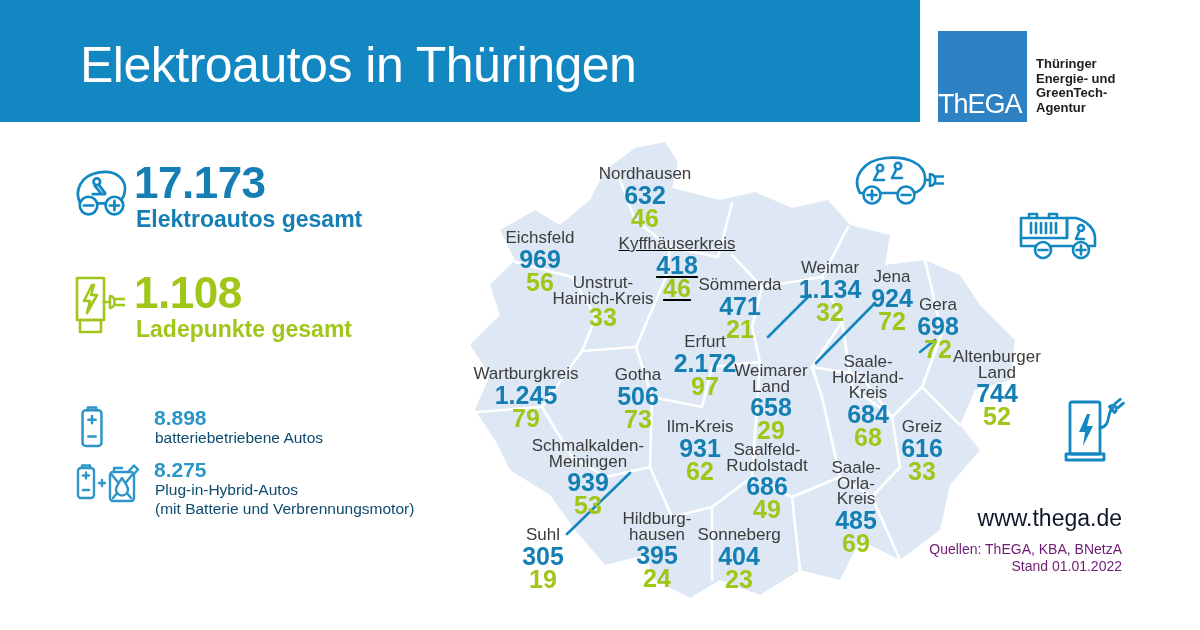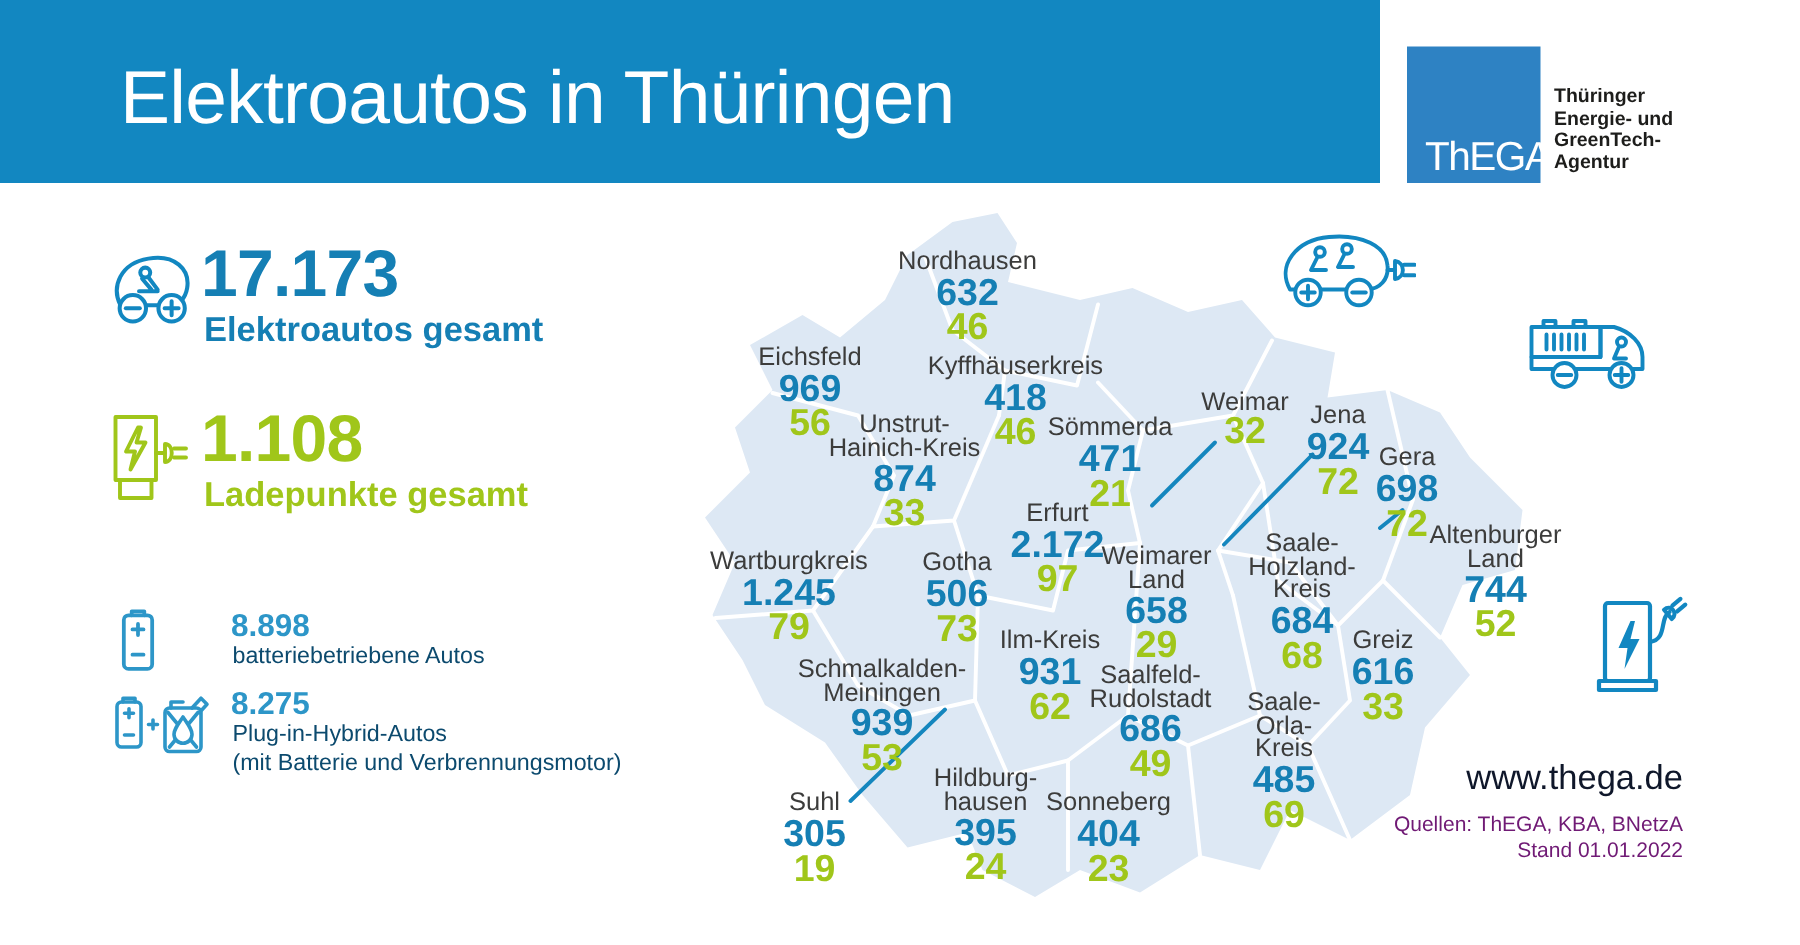--- a/index.html
+++ b/index.html
@@ -4,21 +4,21 @@
 <style>
   html,body{margin:0;padding:0;background:#fff;}
   #page{position:relative;width:1200px;height:630px;background:#ffffff;overflow:hidden;
         font-family:"Liberation Sans", sans-serif;}
   
   .header{position:absolute;left:0;top:0;width:1108px;height:122px;background:#1287c1;}
   .header-title{position:absolute;left:80px;top:36px;font-size:50px;color:#ffffff;
                 font-weight:400;letter-spacing:-0.5px;white-space:nowrap;}
   .logo-box{position:absolute;left:920px;top:0;width:202px;height:122px;background:#ffffff;}
   .logo-square{position:absolute;left:18px;top:31px;width:89px;height:91px;background:#2e82c3;}
-  .logo-wordmark{position:absolute;left:12px;bottom:2px;color:#ffffff;font-size:27px;
+  .logo-wordmark{position:absolute;left:0;bottom:2px;color:#ffffff;font-size:27px;
                  font-weight:500;letter-spacing:-1px;}
   .logo-sub{position:absolute;left:116px;top:57px;color:#1d1d1b;font-size:13px;
             font-weight:700;line-height:14.5px;}
   
   .stat-icon{position:absolute;}
   .big-num{position:absolute;font-size:44px;font-weight:700;letter-spacing:-0.5px;}
   .big-label{position:absolute;font-size:23px;font-weight:700;}
   .blue{color:#157fb4;} .green{color:#a0c61a;}
   .small-num{position:absolute;font-size:21px;font-weight:700;color:#2d96c8;}
   .small-label{position:absolute;font-size:15.5px;color:#0c4a6e;line-height:19px;}
@@ -145,38 +145,38 @@
       <div class="district" style="left: 555px; top: 152px;">
         <div class="d-name">Nordhausen</div>
         <div class="d-cars">632</div>
         <div class="d-chg">46</div>
       </div>
       <div class="district" style="left: 450px; top: 216px;">
         <div class="d-name">Eichsfeld</div>
         <div class="d-cars">969</div>
         <div class="d-chg">56</div>
       </div>
-      <div class="district" style="left: 587px; top: 222px;">
+      <div class="district" style="left: 587px; top: 222px; text-decoration: underline;">
         <div class="d-name">Kyffhäuserkreis</div>
         <div class="d-cars">418</div>
         <div class="d-chg">46</div>
       </div>
       <div class="district" style="left: 513px; top: 261px;">
         <div class="d-name">Unstrut-</div>
         <div class="d-name">Hainich-Kreis</div>
-        <div class="d-cars">874</div>
         <div class="d-chg">33</div>
       </div>
       <div class="district" style="left: 650px; top: 263px;">
         <div class="d-name">Sömmerda</div>
         <div class="d-cars">471</div>
         <div class="d-chg">21</div>
       </div>
       <div class="district" style="left: 740px; top: 246px;">
         <div class="d-name">Weimar</div>
+        <div class="d-cars">1.134</div>
         <div class="d-chg">32</div>
       </div>
       <div class="district" style="left: 802px; top: 255px;">
         <div class="d-name">Jena</div>
         <div class="d-cars">924</div>
         <div class="d-chg">72</div>
       </div>
       <div class="district" style="left: 848px; top: 283px;">
         <div class="d-name">Gera</div>
         <div class="d-cars">698</div>

